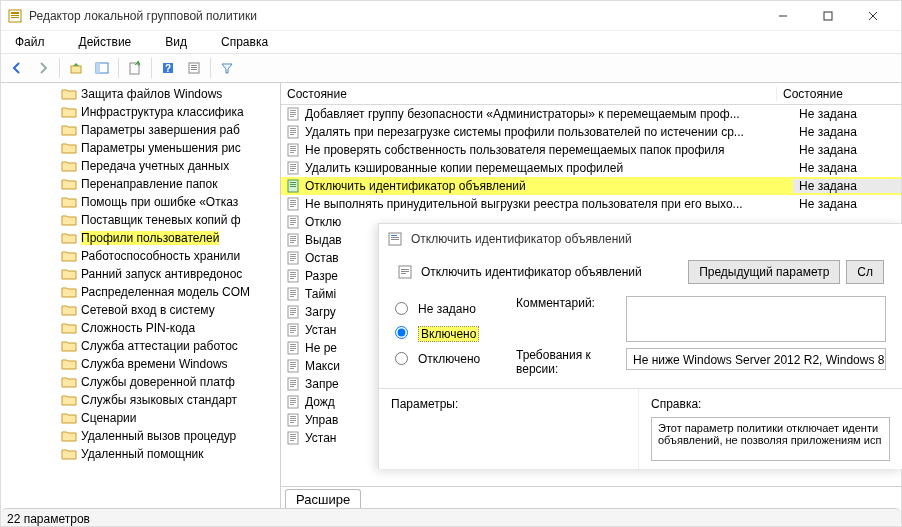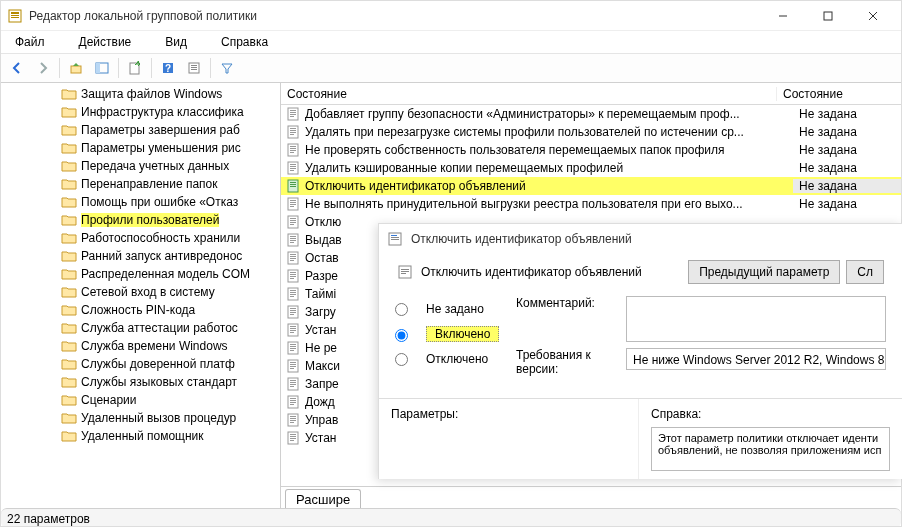--- a/index.html
+++ b/index.html
@@ -153,43 +153,43 @@
   .dlg-sub-icon { width:16px;height:16px; }
   .dlg-btn {
     border:1px solid #aaa;
     background:#e8e8e8;
     padding:4px 10px;
     font-size:12px;
   }
   .dlg-btns { display:flex;gap:6px; }
   .dlg-body { display:flex;gap:16px;padding:6px 16px 4px 16px; }
   .radio-col { width:110px;display:flex;flex-direction:column;gap:10px;padding-top:6px; }
-  .radio-row { display:flex;align-items:flex-end;gap:18px; }
+  .radio-row { display:flex;align-items:flex-start;gap:10px; }
   .radio-row.hl { position:relative; }
-  .radio-row.hl .lbl { border:1px dotted #888;padding:0 8px;background:#ffff66; }
+  .radio-row.hl .lbl { border:1px dotted #888;padding:0 2px;background:#ffff66; }
   .dlg-right { flex:1; }
   .dlg-right .row { display:flex;gap:0;margin-bottom:6px;align-items:flex-start; }
   .dlg-right .lblcol { width:110px;text-align:left;flex-shrink:0; }
   .dlg-right textarea {
     width:260px;height:46px;border:1px solid #bbb;resize:none;
     font-family:inherit;font-size:12px;padding:2px;
   }
   .dlg-right .reqbox {
     border:1px solid #bbb;
     padding:4px 6px;
     width:260px;
     height:22px;
     overflow:hidden;
     white-space:nowrap;
     background:#fff;
   }
   .dlg-lower {
     display:flex;
     border-top:1px solid #ddd;
-    margin-top:12px;
+    margin-top:2px;
   }
   .dlg-lower .left {
     width:260px;
     padding:8px 12px;
     border-right:1px solid #eee;
   }
   .dlg-lower .right {
     flex:1;
     padding:8px 12px;
   }
@@ -355,20 +355,28 @@
           <span class="label">Перенаправление папок</span>
         </div>
         <div class="tree-item">
           <span class="folder-icon">
             <svg width="16" height="16">
               <path d="M1 4 L6 4 L7 5 L15 5 L15 13 L1 13 Z" fill="#ffe8a6" stroke="#c99b2e"></path>
             </svg>
           </span>
           <span class="label">Помощь при ошибке «Отказ</span>
         </div>
+        <div class="tree-item">
+          <span class="folder-icon">
+            <svg width="16" height="16">
+              <path d="M1 4 L6 4 L7 5 L15 5 L15 13 L1 13 Z" fill="#ffe8a6" stroke="#c99b2e"></path>
+            </svg>
+          </span>
+          <span class="label">Поставщик теневых копий ф</span>
+        </div>
         <div class="tree-item hl">
           <span class="folder-icon">
             <svg width="16" height="16">
               <path d="M1 4 L6 4 L7 5 L15 5 L15 13 L1 13 Z" fill="#ffe8a6" stroke="#c99b2e"></path>
             </svg>
           </span>
           <span class="label">Профили пользователей</span>
         </div>
         <div class="tree-item">
           <span class="folder-icon">

